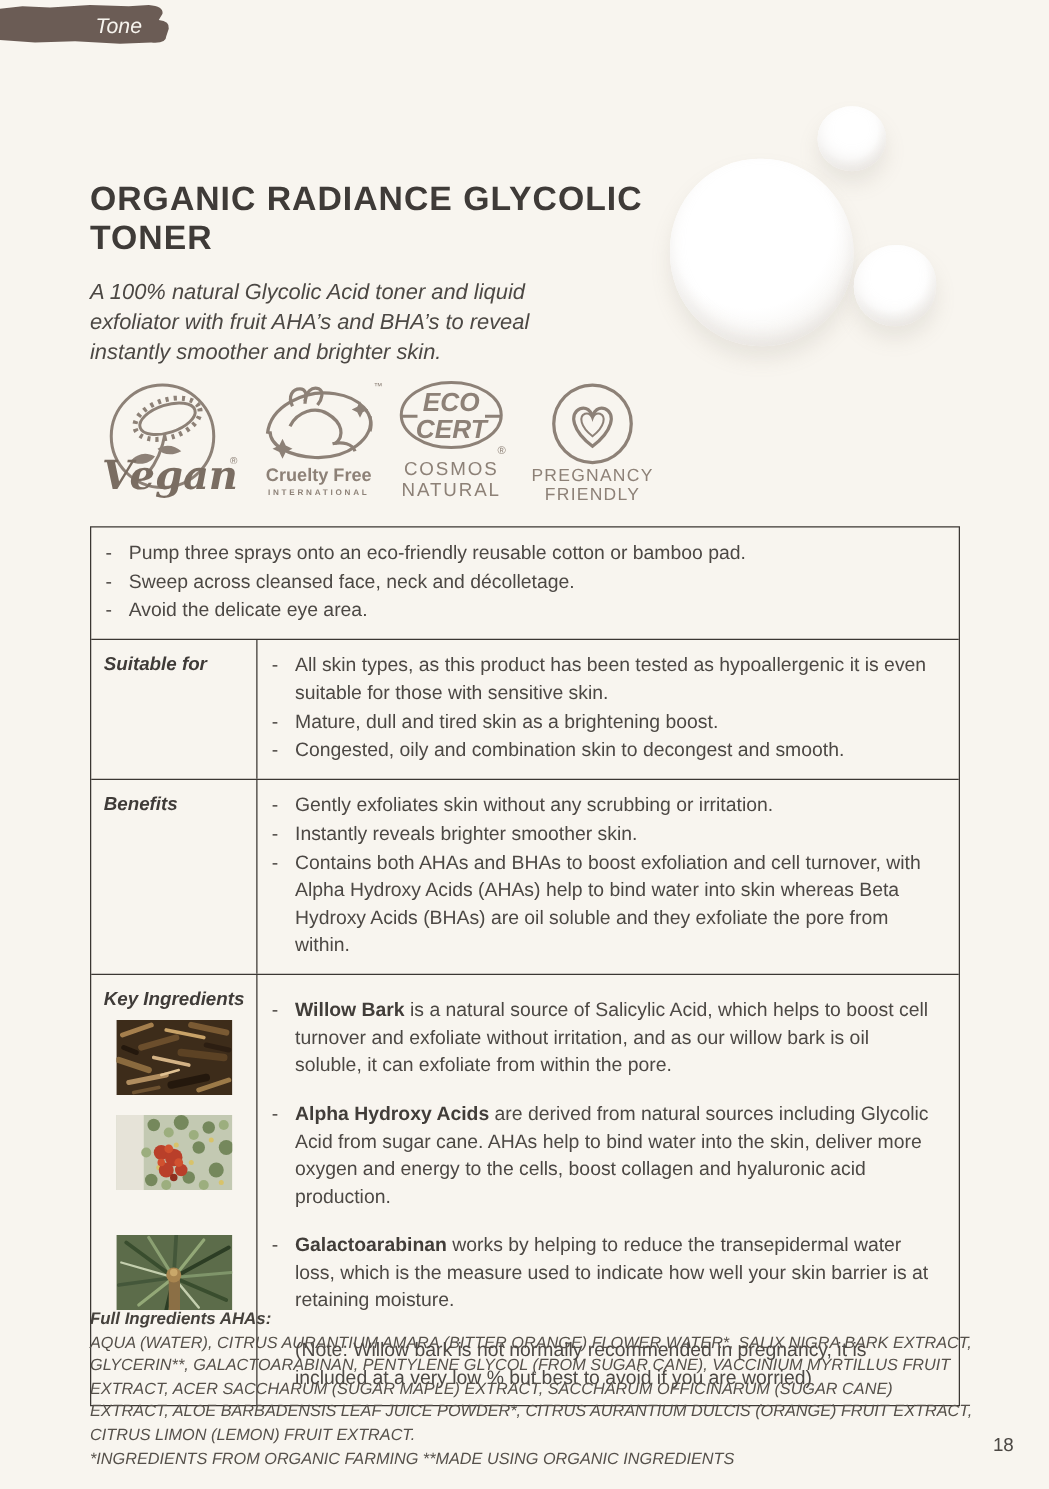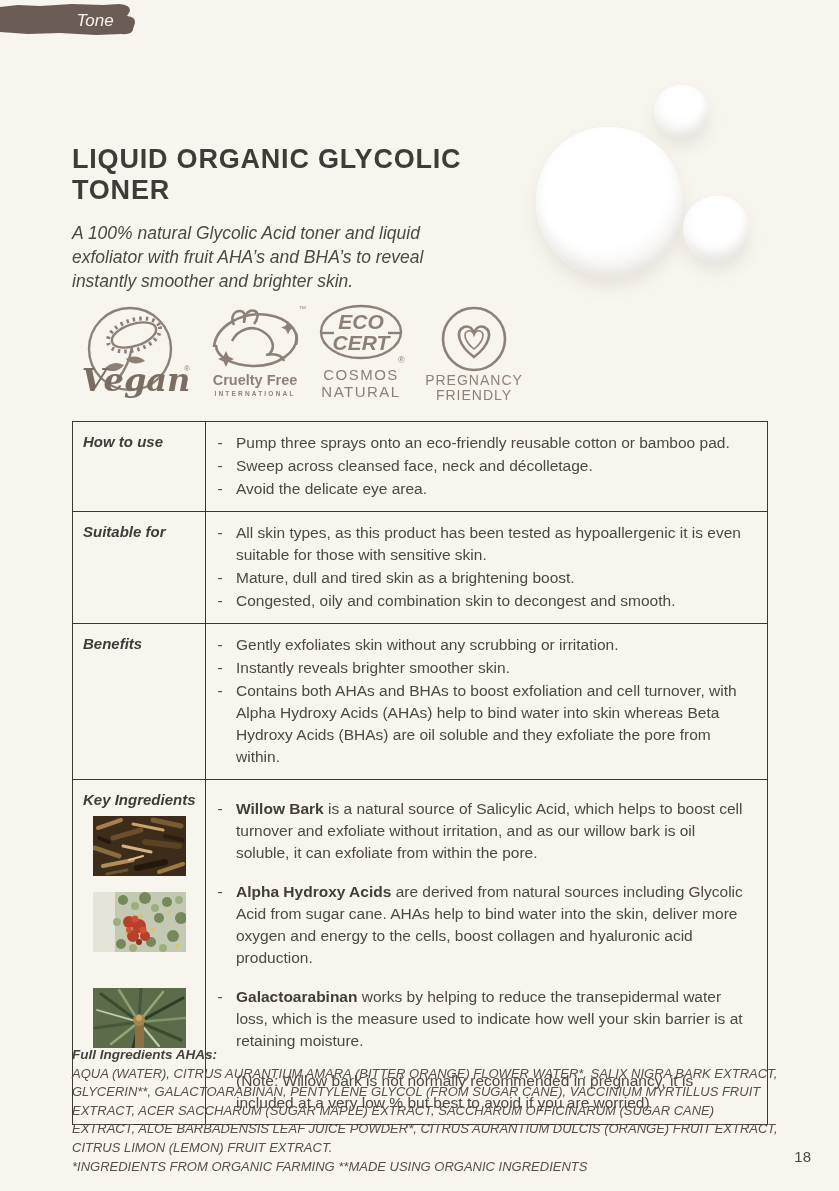--- a/index.html
+++ b/index.html
@@ -93,21 +93,21 @@
       <path d="M0,7 L18,5 L40,6 L72,4 L103,5 L119,4 Q131,5 130,11 L127,16 Q136,17 135,23 L133,29 Q133,35 121,34 L96,35 L60,33 L28,34 L0,32 Z" fill="#6b5c55"></path>
       <text x="95" y="26" text-anchor="middle" font-size="17" font-style="italic" fill="#f7f4ee" font-family="Liberation Sans, sans-serif">Tone</text>
     </svg>
   </div>
 
   <div class="drop drop-small"></div>
   <div class="drop drop-large"></div>
   <div class="drop drop-medium"></div>
 
   <div class="header">
-    <div class="title">LIQUID ORGANIC GLYCOLIC TONER</div>
+    <div class="title">ORGANIC RADIANCE GLYCOLIC TONER</div>
   </div>
   <div class="descr">A 100% natural Glycolic Acid toner and liquid exfoliator with fruit AHA’s and BHA’s to reveal instantly smoother and brighter skin.</div>
 
   <div class="logos">
 
     <div class="logo lg-vegan">
       <svg width="118" height="100" viewBox="0 0 118 100">
         <g stroke="#8d8177" fill="none" stroke-width="2.4">
           <circle cx="56" cy="46" r="41"></circle>
           <ellipse cx="60" cy="32" rx="23" ry="11" transform="rotate(-18 60 32)"></ellipse>
@@ -163,21 +163,20 @@
         </g>
         <text x="52" y="82" text-anchor="middle" font-size="14" letter-spacing="1" fill="#8d8177" font-family="Liberation Sans, sans-serif">PREGNANCY</text>
         <text x="52" y="97" text-anchor="middle" font-size="14" letter-spacing="1" fill="#8d8177" font-family="Liberation Sans, sans-serif">FRIENDLY</text>
       </svg>
     </div>
   </div>
 
   <div class="info-table">
 
     <div class="t-row row-1">
-      <div class="t-label">How to use</div>
       <div class="t-content">
         <div>
             <div class="bullet">
               <span class="dash">-</span>
               <span class="btext">Pump three sprays onto an eco-friendly reusable cotton or bamboo pad.</span>
             </div>
             <div class="bullet">
               <span class="dash">-</span>
               <span class="btext">Sweep across cleansed face, neck and décolletage.</span>
             </div>

